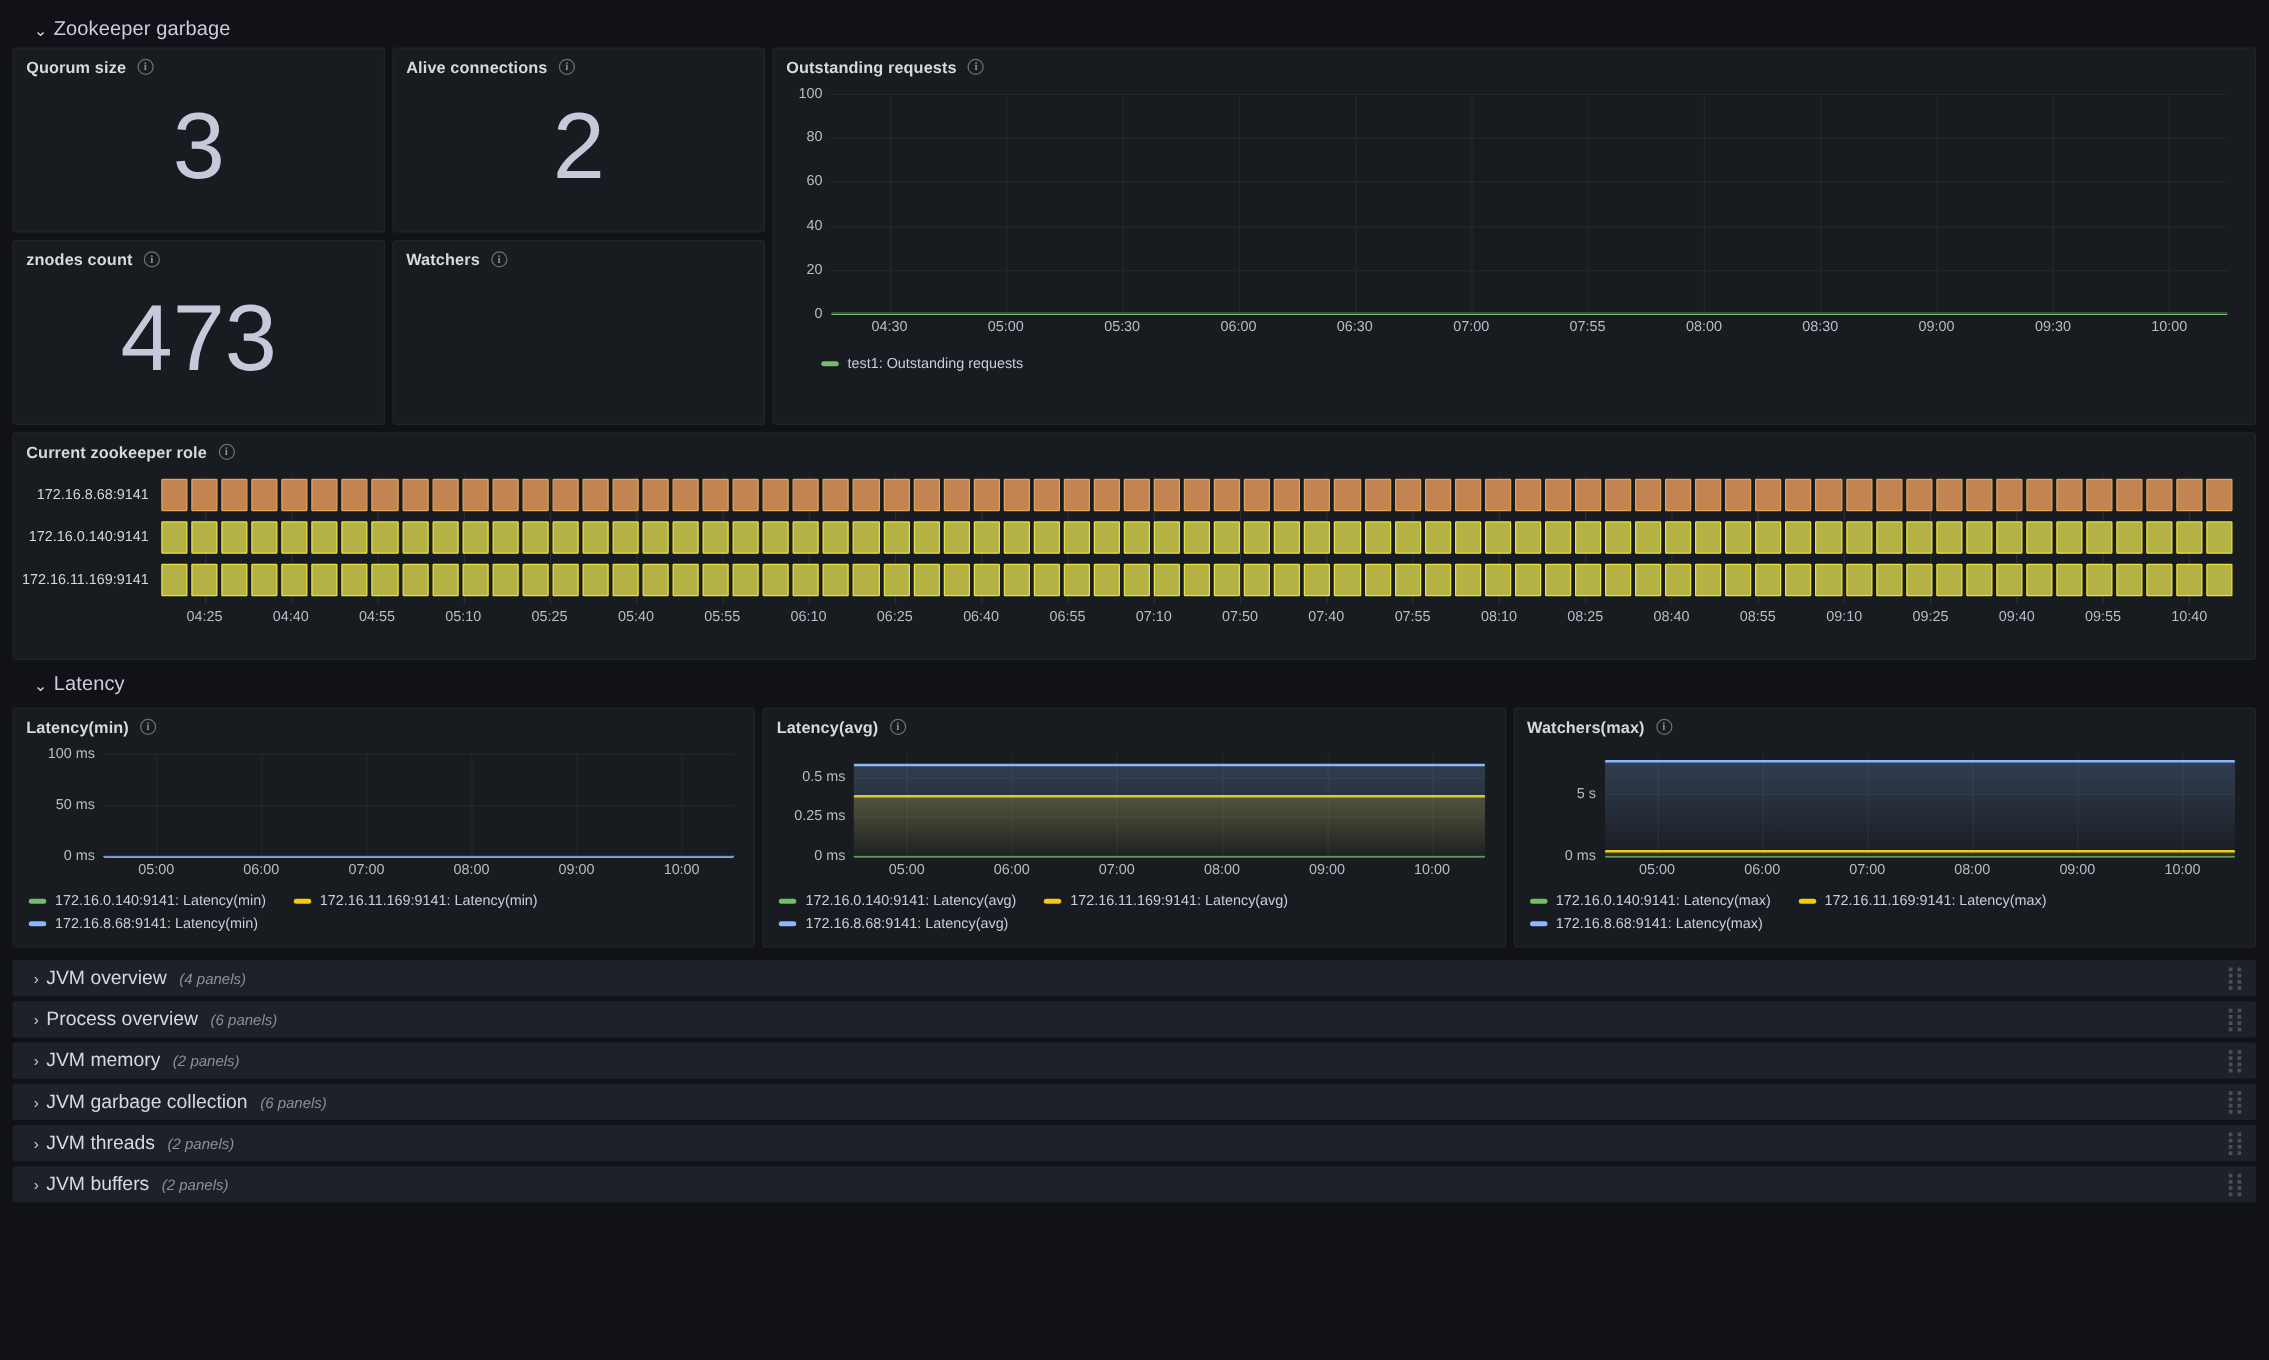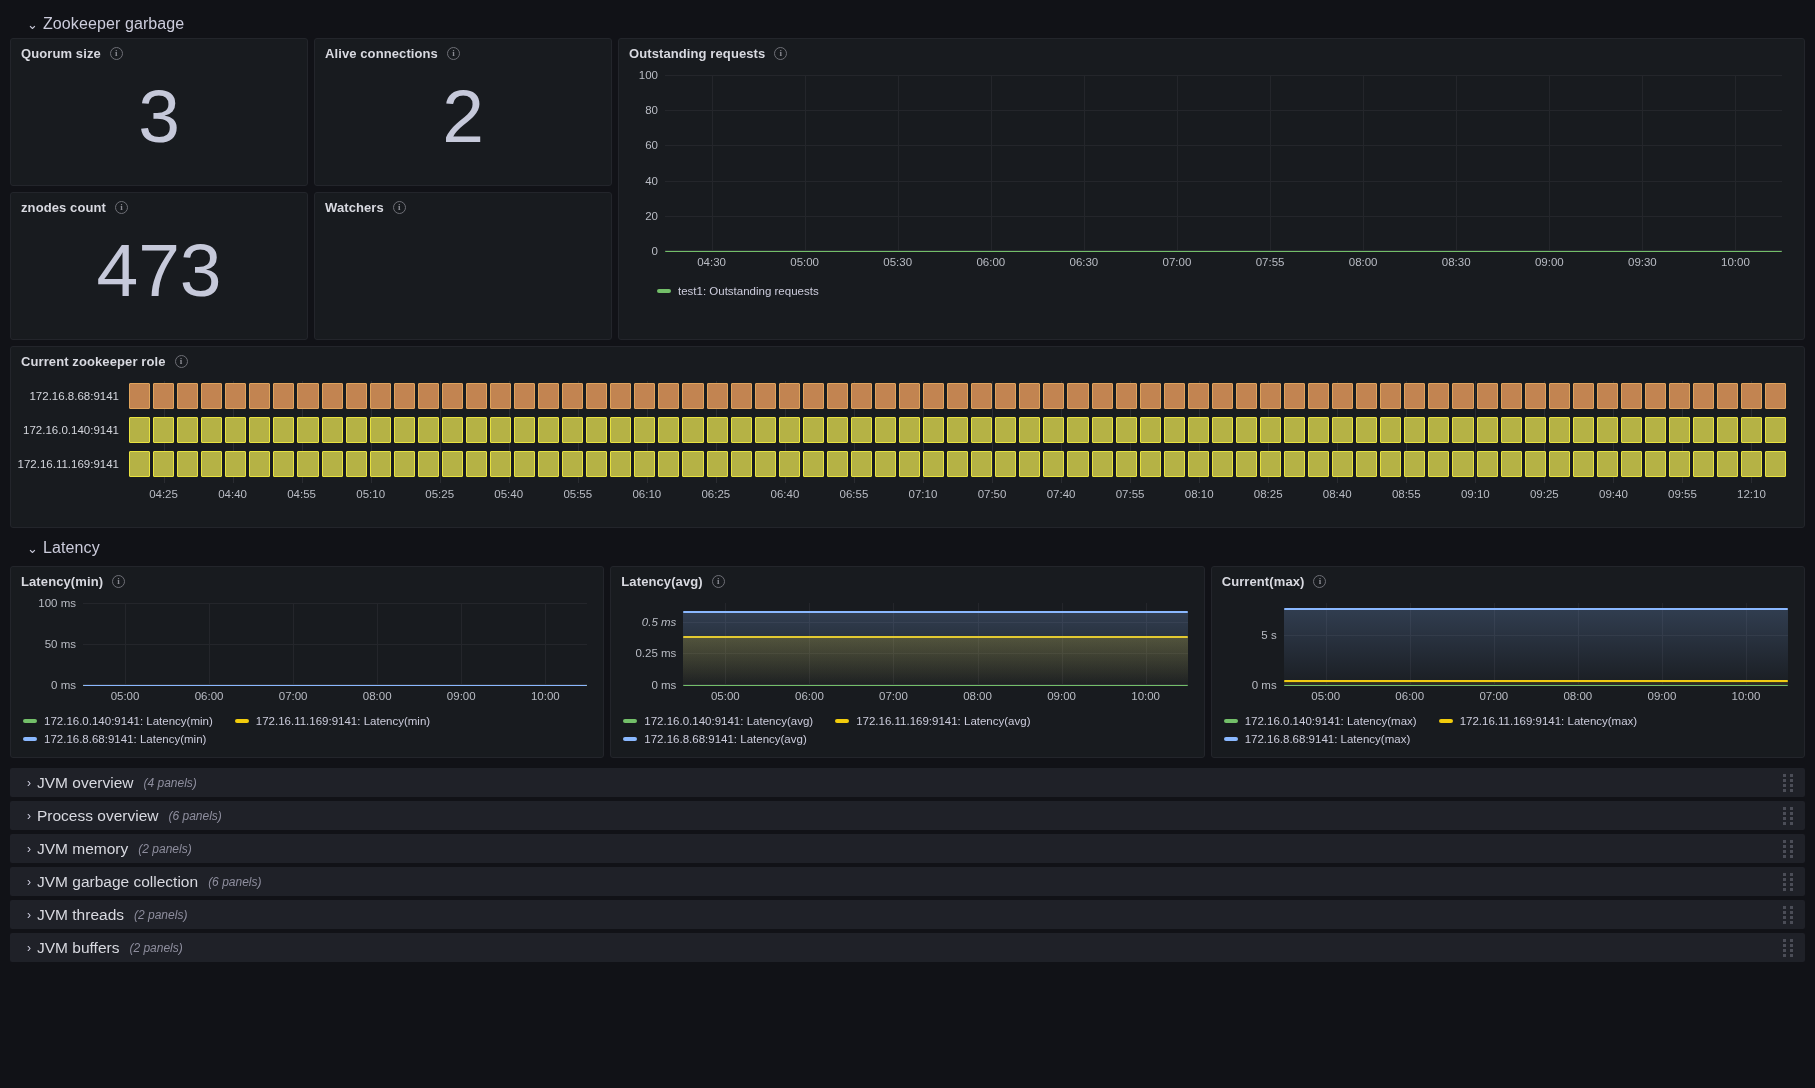--- a/index.html
+++ b/index.html
@@ -269,21 +269,21 @@
         <div class="x-axis-label" style="left: 77.0833%;">08:55</div>
         <div class="gridline-v" style="left: 81.25%; background: rgb(42, 44, 49);"></div>
         <div class="x-axis-label" style="left: 81.25%;">09:10</div>
         <div class="gridline-v" style="left: 85.4167%; background: rgb(42, 44, 49);"></div>
         <div class="x-axis-label" style="left: 85.4167%;">09:25</div>
         <div class="gridline-v" style="left: 89.5833%; background: rgb(42, 44, 49);"></div>
         <div class="x-axis-label" style="left: 89.5833%;">09:40</div>
         <div class="gridline-v" style="left: 93.75%; background: rgb(42, 44, 49);"></div>
         <div class="x-axis-label" style="left: 93.75%;">09:55</div>
         <div class="gridline-v" style="left: 97.9167%; background: rgb(42, 44, 49);"></div>
-        <div class="x-axis-label" style="left: 97.9167%;">12:10</div>
+        <div class="x-axis-label" style="left: 97.9167%;">10:40</div>
         <div class="tl-band" style="top: 1.5%; height: 26.3333%;">
           <div class="tl-cell" style="background: rgb(194, 132, 81); border: 1px solid rgb(224, 164, 92);"></div>
           <div class="tl-cell" style="background: rgb(194, 132, 81); border: 1px solid rgb(224, 164, 92);"></div>
           <div class="tl-cell" style="background: rgb(194, 132, 81); border: 1px solid rgb(224, 164, 92);"></div>
           <div class="tl-cell" style="background: rgb(194, 132, 81); border: 1px solid rgb(224, 164, 92);"></div>
           <div class="tl-cell" style="background: rgb(194, 132, 81); border: 1px solid rgb(224, 164, 92);"></div>
           <div class="tl-cell" style="background: rgb(194, 132, 81); border: 1px solid rgb(224, 164, 92);"></div>
           <div class="tl-cell" style="background: rgb(194, 132, 81); border: 1px solid rgb(224, 164, 92);"></div>
           <div class="tl-cell" style="background: rgb(194, 132, 81); border: 1px solid rgb(224, 164, 92);"></div>
           <div class="tl-cell" style="background: rgb(194, 132, 81); border: 1px solid rgb(224, 164, 92);"></div>
@@ -551,21 +551,21 @@
       <div class="panel-title">
         <span>Latency(avg)</span>
         <span class="info-icon">i</span>
       </div>
       <div class="plot-wrap" id="plot-lat-avg" style="margin:14px 16px 0 72px; height:82px;">
           <div class="gridline-h" style="top: 100%;"></div>
           <div class="y-axis-label" style="top: 100%;">0 ms</div>
           <div class="gridline-h" style="top: 61.5385%;"></div>
           <div class="y-axis-label" style="top: 61.5385%;">0.25 ms</div>
           <div class="gridline-h" style="top: 23.0769%;"></div>
-          <div class="y-axis-label" style="top: 23.0769%; font-style: italic;">0.5 ms</div>
+          <div class="y-axis-label" style="top: 23.0769%;">0.5 ms</div>
           <div class="gridline-v" style="left: 8.33333%;"></div>
           <div class="x-axis-label" style="left: 8.33333%;">05:00</div>
           <div class="gridline-v" style="left: 25%;"></div>
           <div class="x-axis-label" style="left: 25%;">06:00</div>
           <div class="gridline-v" style="left: 41.6667%;"></div>
           <div class="x-axis-label" style="left: 41.6667%;">07:00</div>
           <div class="gridline-v" style="left: 58.3333%;"></div>
           <div class="x-axis-label" style="left: 58.3333%;">08:00</div>
           <div class="gridline-v" style="left: 75%;"></div>
           <div class="x-axis-label" style="left: 75%;">09:00</div>
@@ -590,21 +590,21 @@
           </div>
           <div class="legend-item">
             <span class="legend-swatch" style="background: rgb(138, 184, 255);"></span>
             <span>172.16.8.68:9141: Latency(avg)</span>
           </div>
         </div>
     </div>
 
     <div class="panel lat-panel">
       <div class="panel-title">
-        <span>Current(max)</span>
+        <span>Watchers(max)</span>
         <span class="info-icon">i</span>
       </div>
       <div class="plot-wrap" id="plot-lat-max" style="margin:14px 16px 0 72px; height:82px;">
           <div class="gridline-h" style="top: 100%;"></div>
           <div class="y-axis-label" style="top: 100%;">0 ms</div>
           <div class="gridline-h" style="top: 39.0244%;"></div>
           <div class="y-axis-label" style="top: 39.0244%;">5 s</div>
           <div class="gridline-v" style="left: 8.33333%;"></div>
           <div class="x-axis-label" style="left: 8.33333%;">05:00</div>
           <div class="gridline-v" style="left: 25%;"></div>

